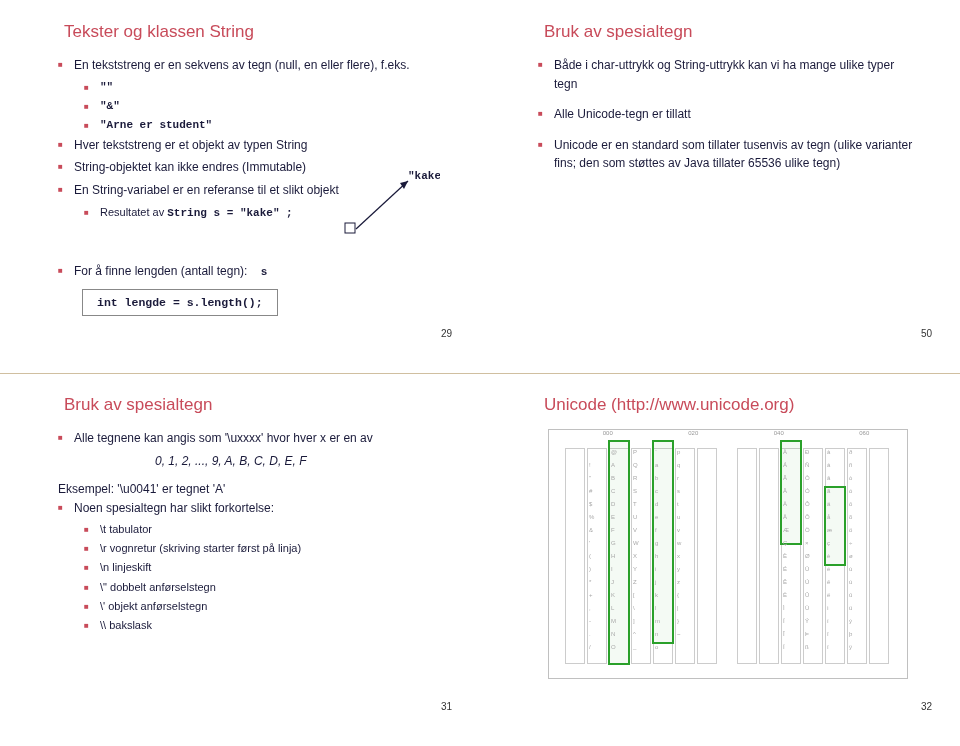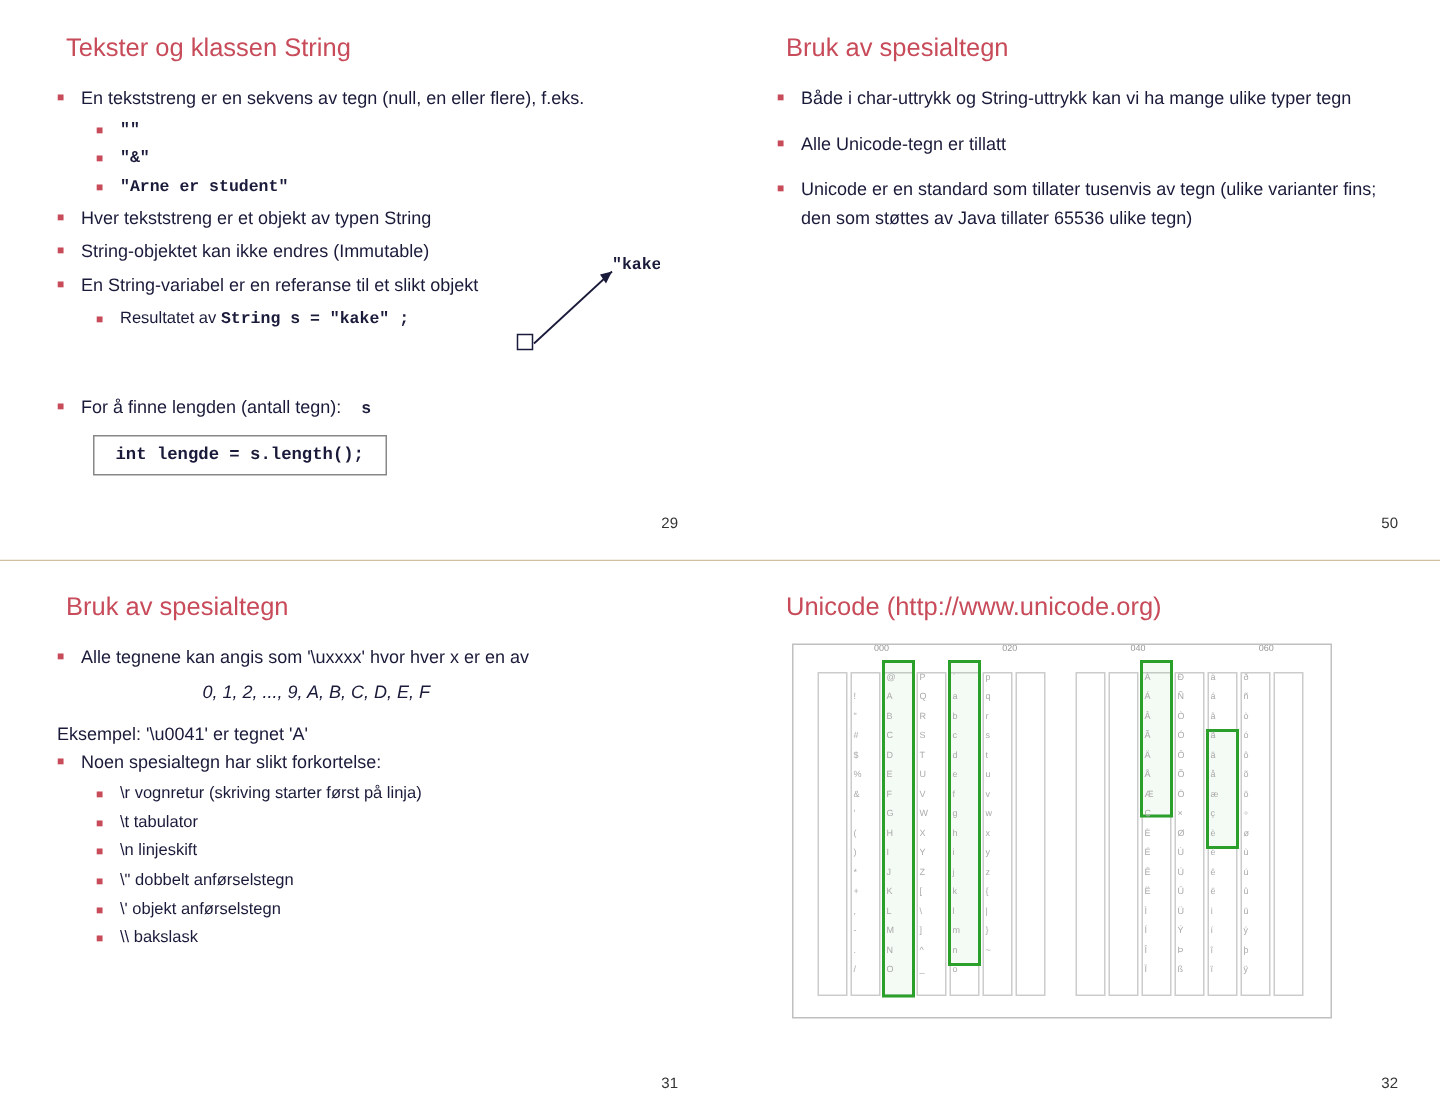--- a/index.html
+++ b/index.html
@@ -9,21 +9,21 @@
       font-family: Arial, sans-serif;
       font-size: 12px;
       color: #1a1a3a;
       background: #fff;
       display: grid;
       grid-template-columns: 1fr 1fr;
       grid-template-rows: 1fr 1fr;
     }
     .slide {
       position: relative;
-      padding: 22px 20px;
+      padding: 22px 40px;
       overflow: hidden;
     }
     .slide-title {
       color: #c84b5a;
       font-size: 17px;
       font-weight: normal;
       margin-bottom: 14px;
       margin-left: 24px;
     }
     .hr-line {
@@ -50,21 +50,21 @@
       padding: 4px 14px;
       font-family: "Courier New", monospace;
       font-weight: bold;
       font-size: 11.5px;
       margin-left: 42px;
       margin-top: 4px;
     }
     .mono { font-family: "Courier New", monospace; font-weight: bold; }
     .pagenum {
       position: absolute;
-      bottom: 18px;
+      bottom: 34px;
       right: 28px;
       font-size: 10px;
       color: #333;
     }
     .kake-str {
       font-family: "Courier New", monospace;
       font-weight: bold;
       font-size: 11px;
       display: inline-block;
     }
@@ -156,22 +156,22 @@
 
 <div class="slide">
   <div class="hr-line"></div>
   <div class="slide-title">Bruk av spesialtegn</div>
   <div class="content">
     <div class="b1">Alle tegnene kan angis som '\uxxxx' hvor hver x er en av</div>
     <div style="margin-left:115px;font-size:12px;font-style:italic;">0, 1, 2, ..., 9, A, B, C, D, E, F</div>
     <div style="height:10px"></div>
     <div style="margin-left:18px;">Eksempel: '\u0041' er tegnet 'A'</div>
     <div class="b1">Noen spesialtegn har slikt forkortelse:</div>
+    <div class="b2">\t tabulator</div>
     <div class="b2">\r vognretur (skriving starter først på linja)</div>
-    <div class="b2">\t tabulator</div>
     <div class="b2">\n linjeskift</div>
     <div class="b2">\" dobbelt anførselstegn</div>
     <div class="b2">\' objekt anførselstegn</div>
     <div class="b2">\\ bakslask</div>
   </div>
   <div class="pagenum">31</div>
 </div>
 
 <div class="slide">
   <div class="hr-line"></div>

